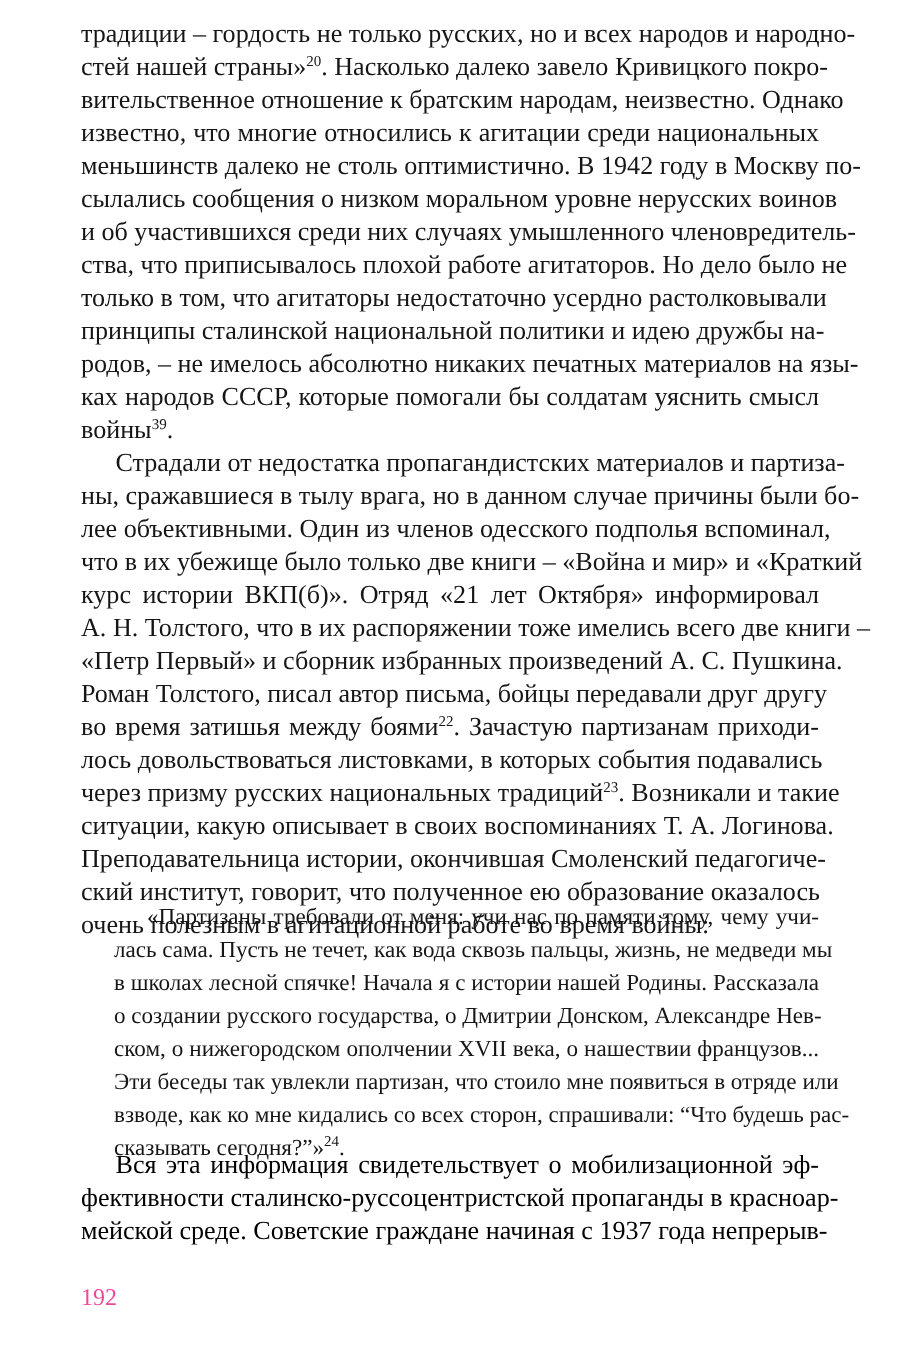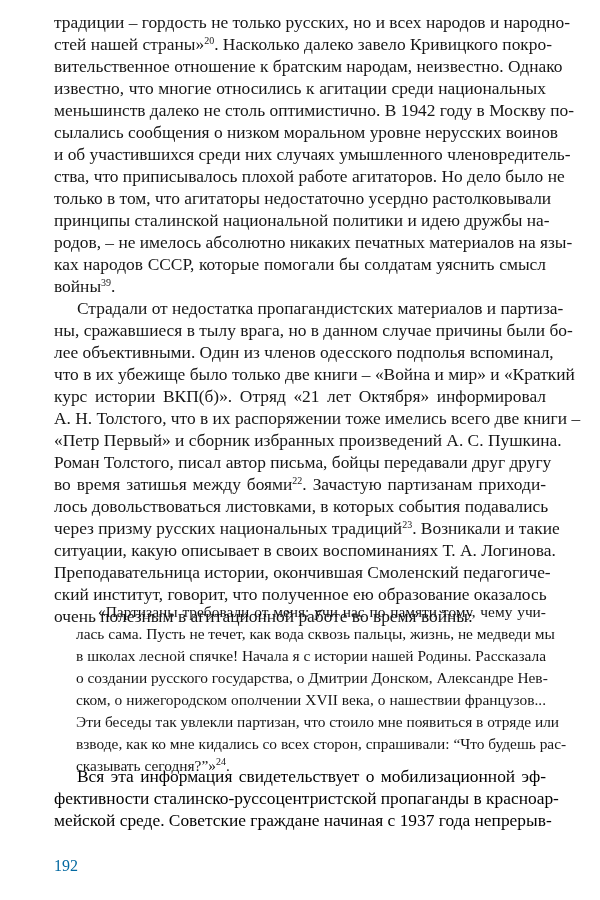--- a/index.html
+++ b/index.html
@@ -17,21 +17,21 @@
   }
   .body-line { left: 54px; width: 492px; }
   .indent { left: 77px; width: 469px; }
   .last { text-align-last: left; }
   .q-line { left: 76px; width: 470px; font-size: 15.4px; }
   .q-indent { left: 98px; width: 448px; }
   sup { font-size: 10px; line-height: 0; vertical-align: 6px; }
   .pagenum {
     position: absolute; left: 54px; top: 857px;
     font-family: "Liberation Serif", "DejaVu Serif", serif;
-    font-size: 16px; color: #0369a1;
+    font-size: 16px; color: #ec4899;
   }
 </style>
 </head>
 <body>
 
 <div class="page" data-name="book-page">
 
   <div data-name="paragraph-1">
     <div class="line body-line" style="top:12px" data-name="text-line">традиции – гордость не только русских, но и всех народов и народно-</div>
     <div class="line body-line" style="top:34px" data-name="text-line"><span data-name="text-span">стей нашей страны»</span><sup data-name="footnote-ref">20</sup><span data-name="text-span">. Насколько далеко завело Кривицкого покро-</span></div>

